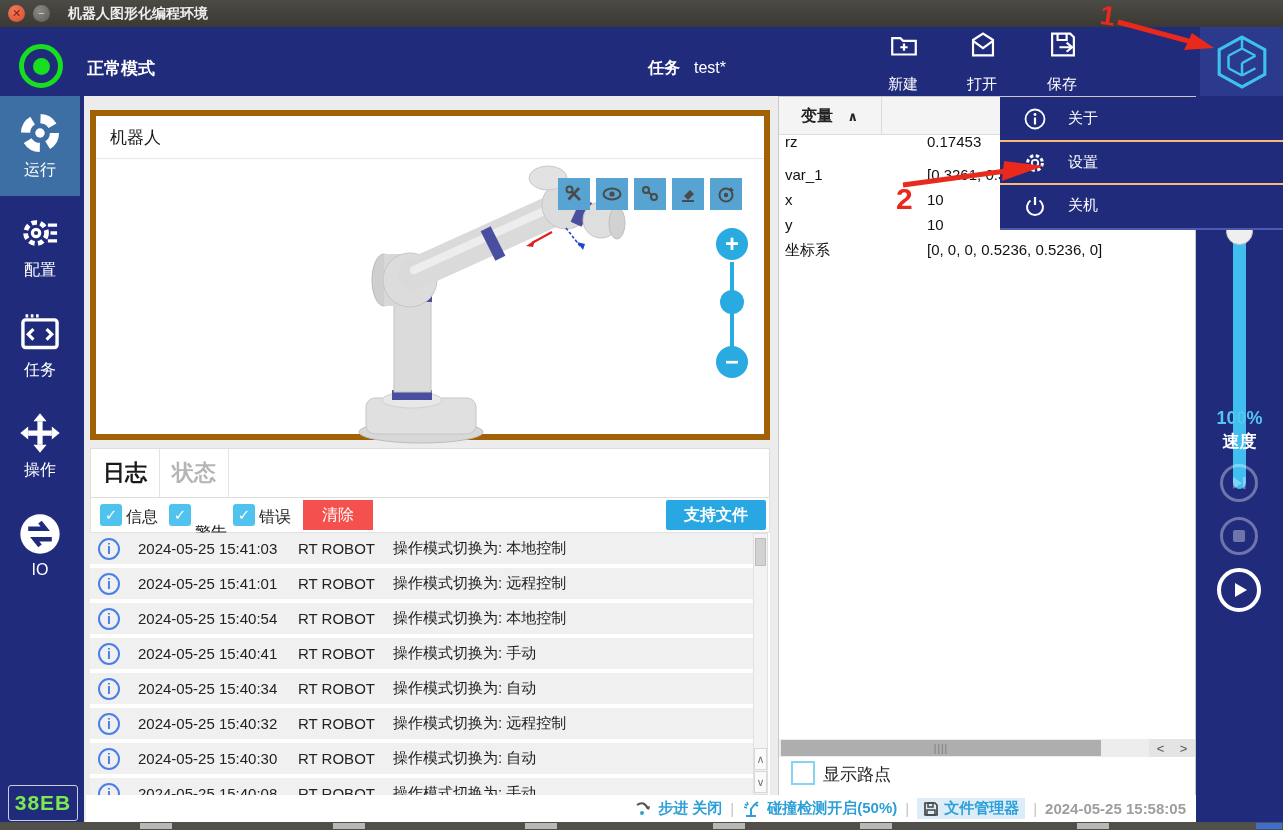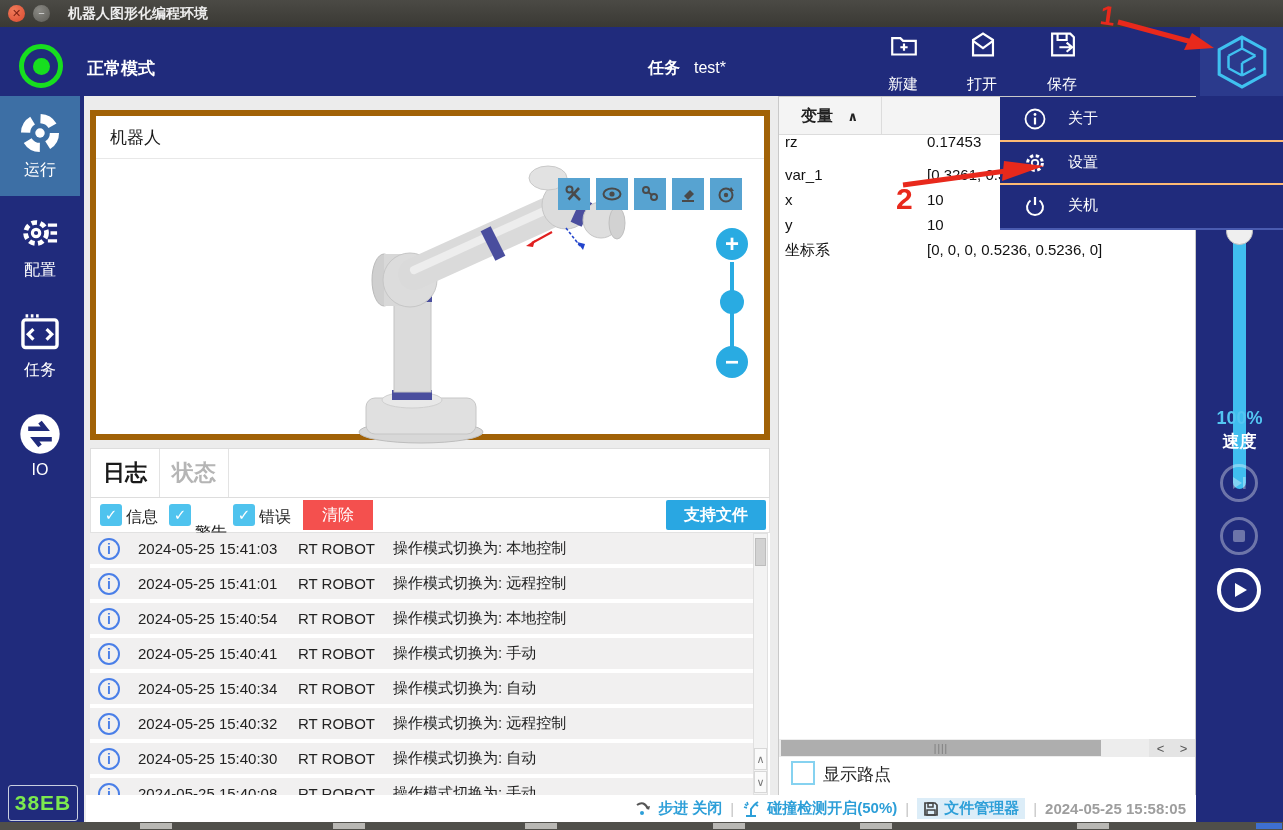--- a/index.html
+++ b/index.html
@@ -216,20 +216,27 @@
       </svg>
       <span class="lbl">配置</span>
     </div>
     <div class="side-item">
       <svg width="42" height="42" viewBox="0 0 32 32">
         <rect x="3" y="6" width="26" height="21" rx="2" fill="none" stroke="#FFF" stroke-width="2.6"></rect>
         <path d="M5 3 h2 M9 3 h2 M13 3 h2" stroke="#FFF" stroke-width="2.4"></path>
         <path d="M11 13 l-4 4 4 4 M21 13 l4 4 -4 4" fill="none" stroke="#FFF" stroke-width="2.4"></path>
       </svg>
       <span class="lbl">任务</span>
+    </div>
+    <div class="side-item">
+      <svg width="42" height="42" viewBox="0 0 32 32">
+        <path d="M16 7 V25 M7 16 H25" stroke="#FFF" stroke-width="4"></path>
+        <path d="M16 1 l5 6 h-10 z M16 31 l5 -6 h-10 z M1 16 l6 -5 v10 z M31 16 l-6 -5 v10 z" fill="#FFF"></path>
+      </svg>
+      <span class="lbl">操作</span>
     </div>
     <div class="side-item">
       <svg width="42" height="42" viewBox="0 0 32 32">
         <circle cx="16" cy="16" r="15" fill="#FFF"></circle>
         <path d="M7 12 h13 l-4 -5 M25 20 h-13 l4 5" fill="none" stroke="#202B7C" stroke-width="3.4"></path>
       </svg>
       <span class="lbl">IO</span>
     </div>
     <div class="badge">38EB</div>
   </div>

